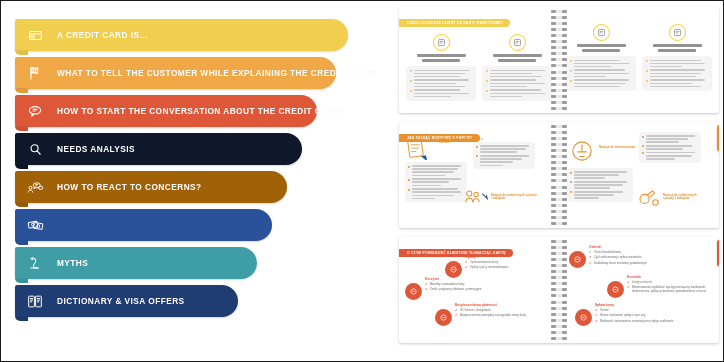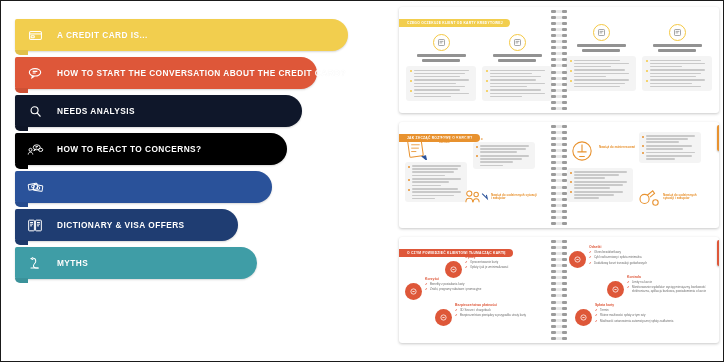--- a/index.html
+++ b/index.html
@@ -171,40 +171,50 @@
       <div class="bar" style="background: rgb(242, 206, 78); width: 88%;">
         <span class="ico">
           <svg width="15" height="15" viewBox="0 0 24 24" fill="none" stroke="#fff" stroke-width="1.7">
             <rect x="2.5" y="5.5" width="19" height="13" rx="2"></rect>
             <path d="M2.5 9.5h19"></path>
             <rect x="5" y="12.5" width="5" height="3" rx=".6"></rect>
           </svg>
         </span>
         <span class="lbl">A CREDIT CARD IS...</span>
       </div>
+      <div class="bar" style="background: rgb(239, 168, 69); width: 85%;">
+        <span class="ico">
+          <svg width="16" height="16" viewBox="0 0 24 24" fill="none" stroke="#fff" stroke-width="1.7" stroke-linecap="round">
+            <path d="M6 21V4"></path>
+            <path d="M6 4.5c3.5-2 6.5 2 10 0v7.5c-3.5 2-6.5-2-10 0z" fill="#fff" fill-opacity=".18"></path>
+            <path d="M9 5.5v6M12.5 5.2v6.3"></path>
+          </svg>
+        </span>
+        <span class="lbl">WHAT TO TELL THE CUSTOMER WHILE EXPLAINING THE CREDIT CARD?</span>
+      </div>
       <div class="bar" style="background: rgb(222, 87, 57); width: 80%; text-align: right;">
         <span class="ico">
           <svg width="16" height="16" viewBox="0 0 24 24" fill="none" stroke="#fff" stroke-width="1.7">
             <ellipse cx="12" cy="11" rx="8.5" ry="5.5"></ellipse>
             <path d="M8 16.2l-.6 3 3.6-2.4"></path>
             <path d="M8.5 9.5h7M8.5 12h4.5"></path>
           </svg>
         </span>
         <span class="lbl">HOW TO START THE CONVERSATION ABOUT THE CREDIT CARD?</span>
       </div>
       <div class="bar" style="background: #0f172a; width: 76%;">
         <span class="ico">
           <svg width="15" height="15" viewBox="0 0 24 24" fill="none" stroke="#fff" stroke-width="1.8" stroke-linecap="round">
             <circle cx="10.5" cy="10" r="5.6"></circle>
             <path d="M14.6 14.2L19.5 19.6"></path>
           </svg>
         </span>
         <span class="lbl">NEEDS ANALYSIS</span>
       </div>
-      <div class="bar" style="background: #000000; width: 72%; align-items: center;">
+      <div class="bar" style="background: #a16207; width: 72%; align-items: center;">
         <span class="ico">
           <svg width="17" height="15" viewBox="0 0 26 24" fill="none" stroke="#fff" stroke-width="1.5">
             <circle cx="5" cy="12.5" r="2.4"></circle>
             <path d="M1.4 20c0-2.3 1.6-3.8 3.6-3.8s3.6 1.5 3.6 3.8"></path>
             <ellipse cx="15" cy="8.5" rx="5.6" ry="4"></ellipse>
             <path d="M11.5 11.6l-1.2 2.6 2.8-1.6"></path>
             <ellipse cx="21.2" cy="12.5" rx="3.4" ry="2.6"></ellipse>
             <path d="M13 7.3h4M13 9.5h2.6"></path>
           </svg>
         </span>
@@ -213,39 +223,39 @@
       <div class="bar" style="background: rgb(42, 82, 154); width: 68%;">
         <span class="ico">
           <svg width="17" height="14" viewBox="0 0 26 22" fill="none" stroke="#fff" stroke-width="1.5">
             <rect x="2" y="6" width="14" height="9" rx="1.4" transform="rotate(-9 9 10.5)"></rect>
             <circle cx="9" cy="10.2" r="2.3"></circle>
             <rect x="10" y="8" width="14" height="9" rx="1.4" transform="rotate(9 17 12.5)"></rect>
             <circle cx="17.4" cy="12.6" r="2.3"></circle>
           </svg>
         </span>
       </div>
+      <div class="bar" style="background: rgb(63, 157, 166); width: 64%;">
+        <span class="ico">
+          <svg width="14" height="16" viewBox="0 0 22 24" fill="none" stroke="#fff" stroke-width="1.6" stroke-linecap="round">
+            <path d="M8 4.5c2.8 0 4.2 2.2 4.2 4.6 0 3.2-3.6 4.2-3.6 7.4 0 2 1.6 3.4 4 3.4h3.2"></path>
+            <path d="M7.4 3.6l-2.6 1.6 2.8 1.3"></path>
+            <path d="M4.6 20h11.6"></path>
+          </svg>
+        </span>
+        <span class="lbl">MYTHS</span>
+      </div>
       <div class="bar" style="background: rgb(31, 61, 114); width: 59%;">
         <span class="ico">
           <svg width="16" height="15" viewBox="0 0 24 22" fill="none" stroke="#fff" stroke-width="1.5">
             <rect x="2.5" y="3" width="8.6" height="16" rx="1"></rect>
             <rect x="12.9" y="3" width="8.6" height="16" rx="1"></rect>
             <path d="M4.6 6.5h4.4M4.6 9h4.4M4.6 11.5h3M15 6.5h4.4M15 9h4.4M15 11.5h3"></path>
           </svg>
         </span>
         <span class="lbl">DICTIONARY &amp; VISA OFFERS</span>
-      </div>
-      <div class="bar" style="background: rgb(63, 157, 166); width: 64%;">
-        <span class="ico">
-          <svg width="14" height="16" viewBox="0 0 22 24" fill="none" stroke="#fff" stroke-width="1.6" stroke-linecap="round">
-            <path d="M8 4.5c2.8 0 4.2 2.2 4.2 4.6 0 3.2-3.6 4.2-3.6 7.4 0 2 1.6 3.4 4 3.4h3.2"></path>
-            <path d="M7.4 3.6l-2.6 1.6 2.8 1.3"></path>
-            <path d="M4.6 20h11.6"></path>
-          </svg>
-        </span>
-        <span class="lbl">MYTHS</span>
       </div>
     </nav>
 
   <div id="preview">
       <div class="page">
         <div class="half left"><div class="banner" style="background: rgb(242, 206, 78);">CZEGO OCZEKUJE KLIENT OD KARTY KREDYTOWEJ</div><div class="cardrow">
             <div class="col">
               <div class="badge">
                 <svg width="9" height="9" viewBox="0 0 24 24" fill="none" stroke="#8a8a8a" stroke-width="2">
                   <rect x="4" y="4" width="16" height="16" rx="2"></rect>

